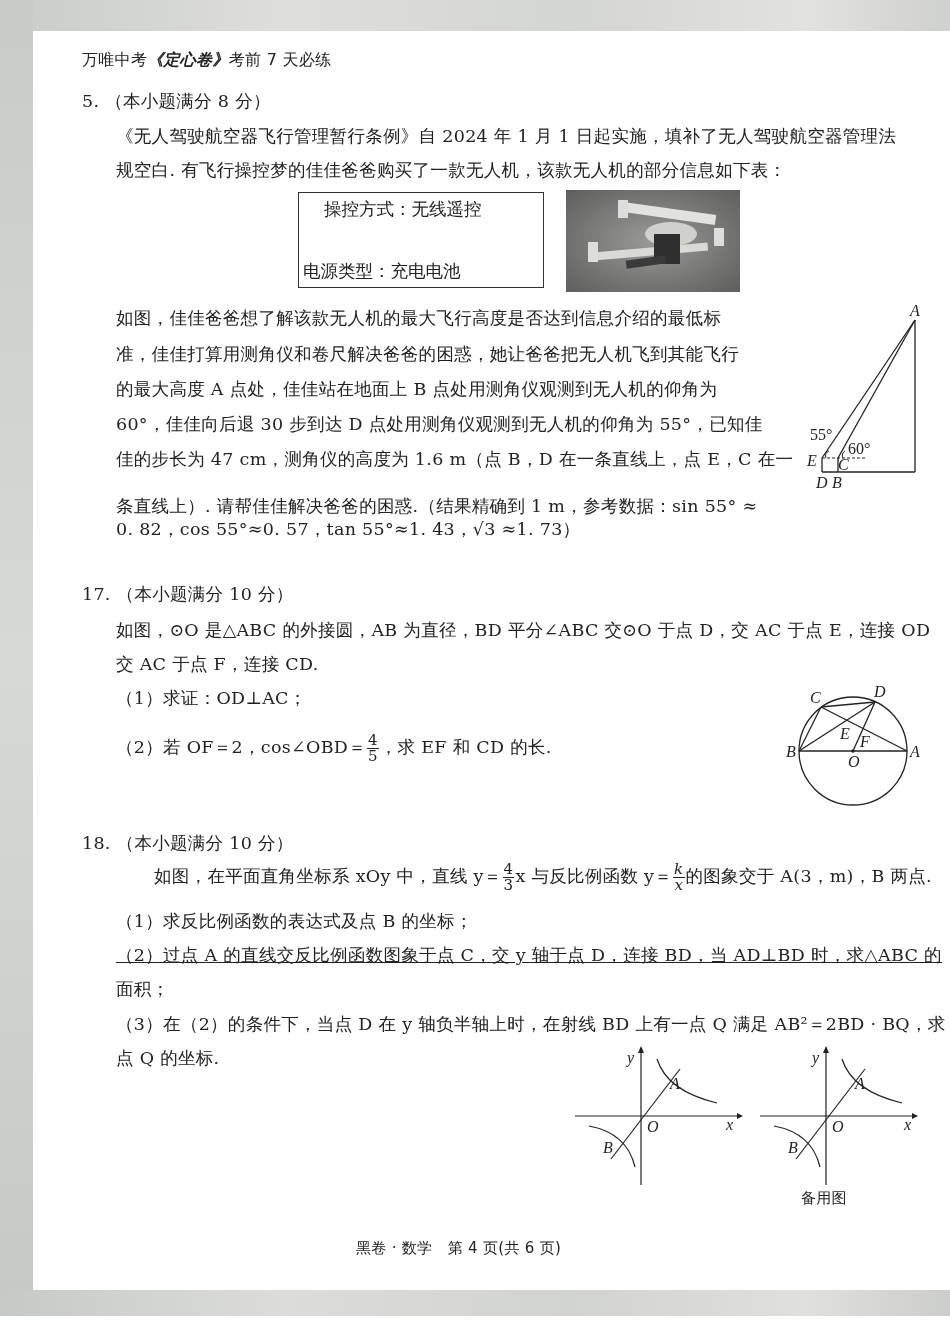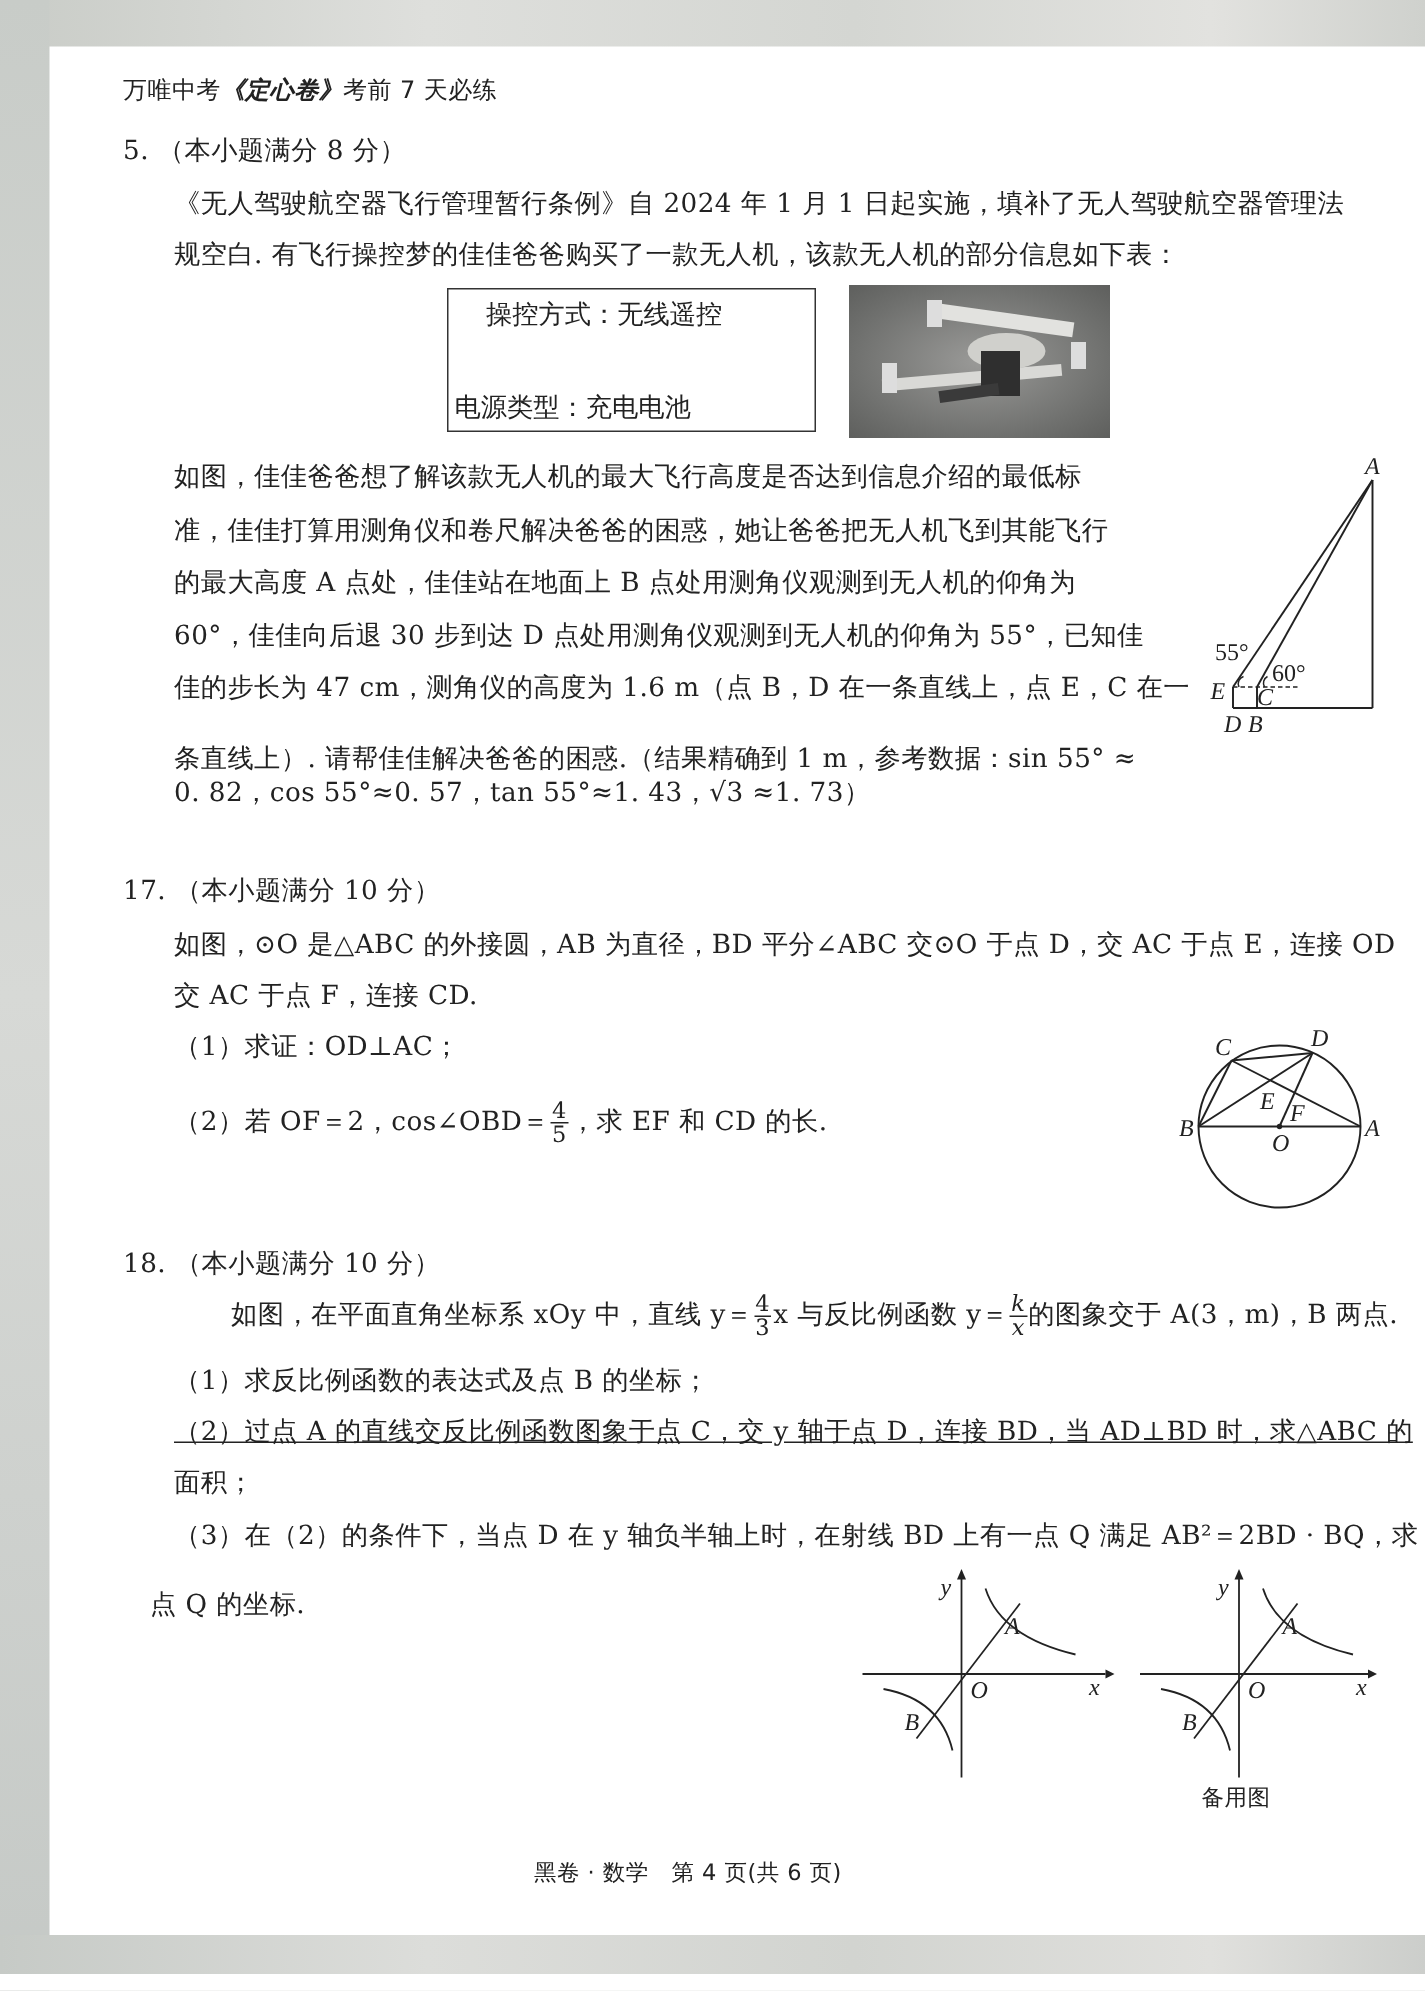--- a/index.html
+++ b/index.html
@@ -122,21 +122,21 @@
   <span>18.</span>
   <span>（本小题满分 10 分）</span>
 </div>
 <div class="t" style="left:116px;top:862px;margin-left:38px;">
   <span>如图，在平面直角坐标系 xOy 中，直线 y＝</span><span class="frac"><span class="num">4</span><span>3</span></span><span>x 与反比例函数 y＝</span><span class="frac"><span class="num" style="font-style:italic;">k</span><span style="font-style:italic;">x</span></span><span>的图象交于 A(3，m)，B 两点.</span>
 </div>
 <div class="t" style="left:116px;top:911px;">（1）求反比例函数的表达式及点 B 的坐标；</div>
 <div class="t" style="left:116px;top:945px;text-decoration:underline;">（2）过点 A 的直线交反比例函数图象于点 C，交 y 轴于点 D，连接 BD，当 AD⊥BD 时，求△ABC 的</div>
 <div class="t" style="left:116px;top:979px;">面积；</div>
 <div class="t" style="left:116px;top:1014px;">（3）在（2）的条件下，当点 D 在 y 轴负半轴上时，在射线 BD 上有一点 Q 满足 AB²＝2BD · BQ，求</div>
-<div class="t" style="left:100px;top:1048px;margin-top:12px;">点 Q 的坐标.</div>
+<div class="t" style="left:116px;top:1048px;">点 Q 的坐标.</div>
 
 <svg width="175" height="150" style="left:575px;top:1045px;">
   <line x1="0" y1="71" x2="162" y2="71" stroke="#222" stroke-width="1.2"></line>
   <polygon points="162,68 168,71 162,74" fill="#222"></polygon>
   <line x1="66" y1="140" x2="66" y2="6" stroke="#222" stroke-width="1.2"></line>
   <polygon points="63,8 66,1 69,8" fill="#222"></polygon>
   <line x1="36" y1="114" x2="105" y2="24" stroke="#222" stroke-width="1.2"></line>
   <path d="M82 14 Q92 46 142 58" fill="none" stroke="#222" stroke-width="1.2"></path>
   <path d="M14 81 Q52 88 60 122" fill="none" stroke="#222" stroke-width="1.2"></path>
   <text x="52" y="18">y</text>

